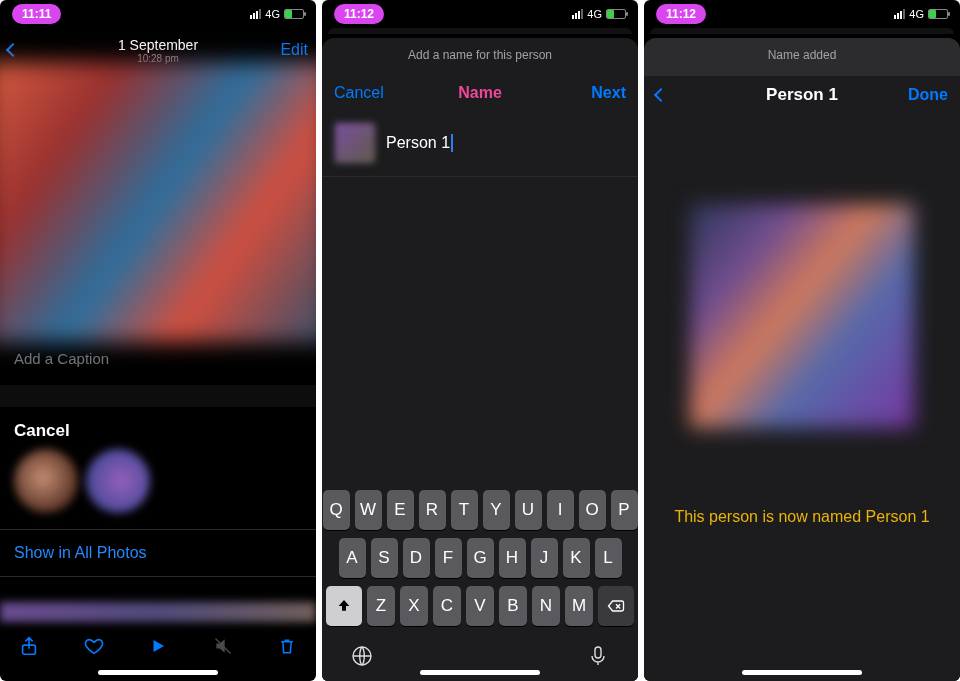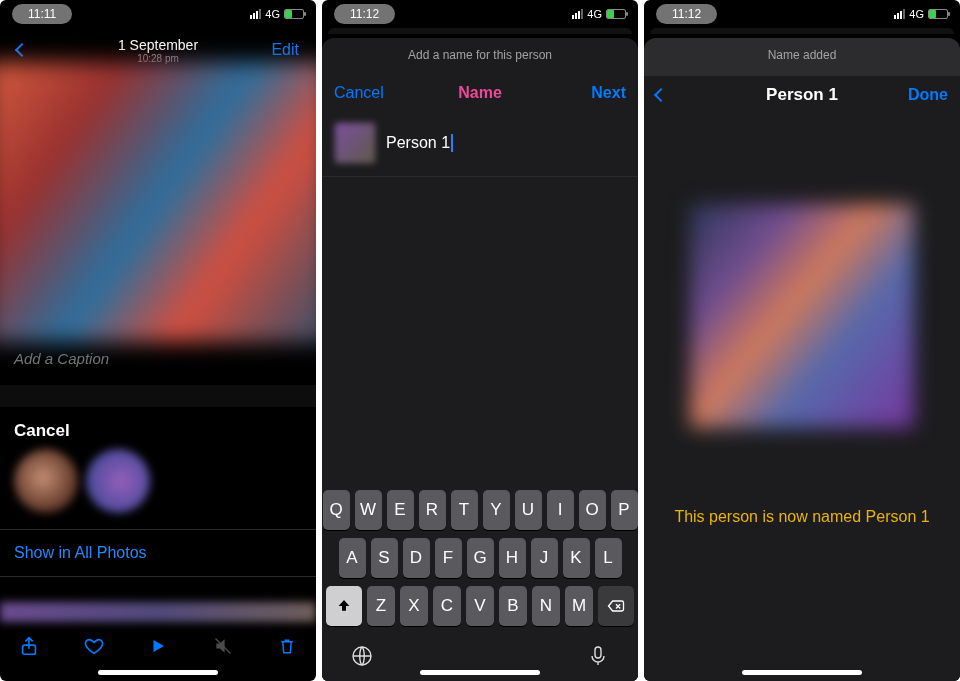--- a/index.html
+++ b/index.html
@@ -26,25 +26,25 @@
   .status-bar {
     height: 28px;
     display: flex;
     align-items: center;
     justify-content: space-between;
     padding: 0 12px;
     font-size: 12px;
     color: #fff;
   }
   .status-time {
-    background: #737373;
+    background: #d946ef;
     color: #fff;
-    padding: 3px 16px;
+    padding: 3px 10px;
     border-radius: 11px;
-    font-weight: 400;
+    font-weight: 700;
     font-size: 12px;
   }
   .status-right {
     display: flex;
     align-items: center;
     gap: 4px;
     font-size: 11px;
     font-weight: 500;
   }
   .signal-bars {
@@ -62,21 +62,21 @@
   }
   .battery::after{content:"";position:absolute;right:-3px;top:2px;width:2px;height:4px;background:#888;border-radius:1px}
   .battery i{display:block;height:100%;width:40%;background:linear-gradient(90deg,#3ad24a,#3ad24a);border-radius:1px}
 
   
   .header {
     height: 44px;
     display: flex;
     align-items: center;
     justify-content: space-between;
-    padding: 0 17px;
+    padding: 0 8px;
   }
   .header-title {
     position:absolute; left:0; right:0; text-align:center; pointer-events:none;
   }
   .header .title-main { font-size:14px; color:#fff; font-weight:500; }
   .header .title-sub { font-size:10px; color:#999; }
   .link-blue { color:#007aff; font-size:16px; }
   .link-blue.bold{font-weight:600;margin-left:44px;}
   .chevron-left {
     display:inline-block;width:10px;height:10px;border-left:2px solid #007aff;border-bottom:2px solid #007aff;transform:rotate(45deg);
@@ -86,21 +86,20 @@
   .hero {
     height: 260px;
     background: linear-gradient(125deg,#d55c3f 0%, #9a312f 25%, #2b6f9e 50%, #d24e3e 70%, #35506b 100%);
     filter: blur(10px);
     transform: scale(1.08);
   }
   .caption-row {
     padding: 18px 14px;
     color: #757575;
     font-size: 15px;
-    font-style: italic;
   }
   .section-divider { height: 22px; background:#0d0d0d; }
   .people-label {
     color:#fff; font-size:17px; font-weight:600; padding: 14px 14px 8px;
   }
   .avatar-row { display:flex; gap:8px; padding:0 14px 16px; }
   .avatar {
     width:64px;height:64px;border-radius:50%;
     filter: blur(4px);
   }

